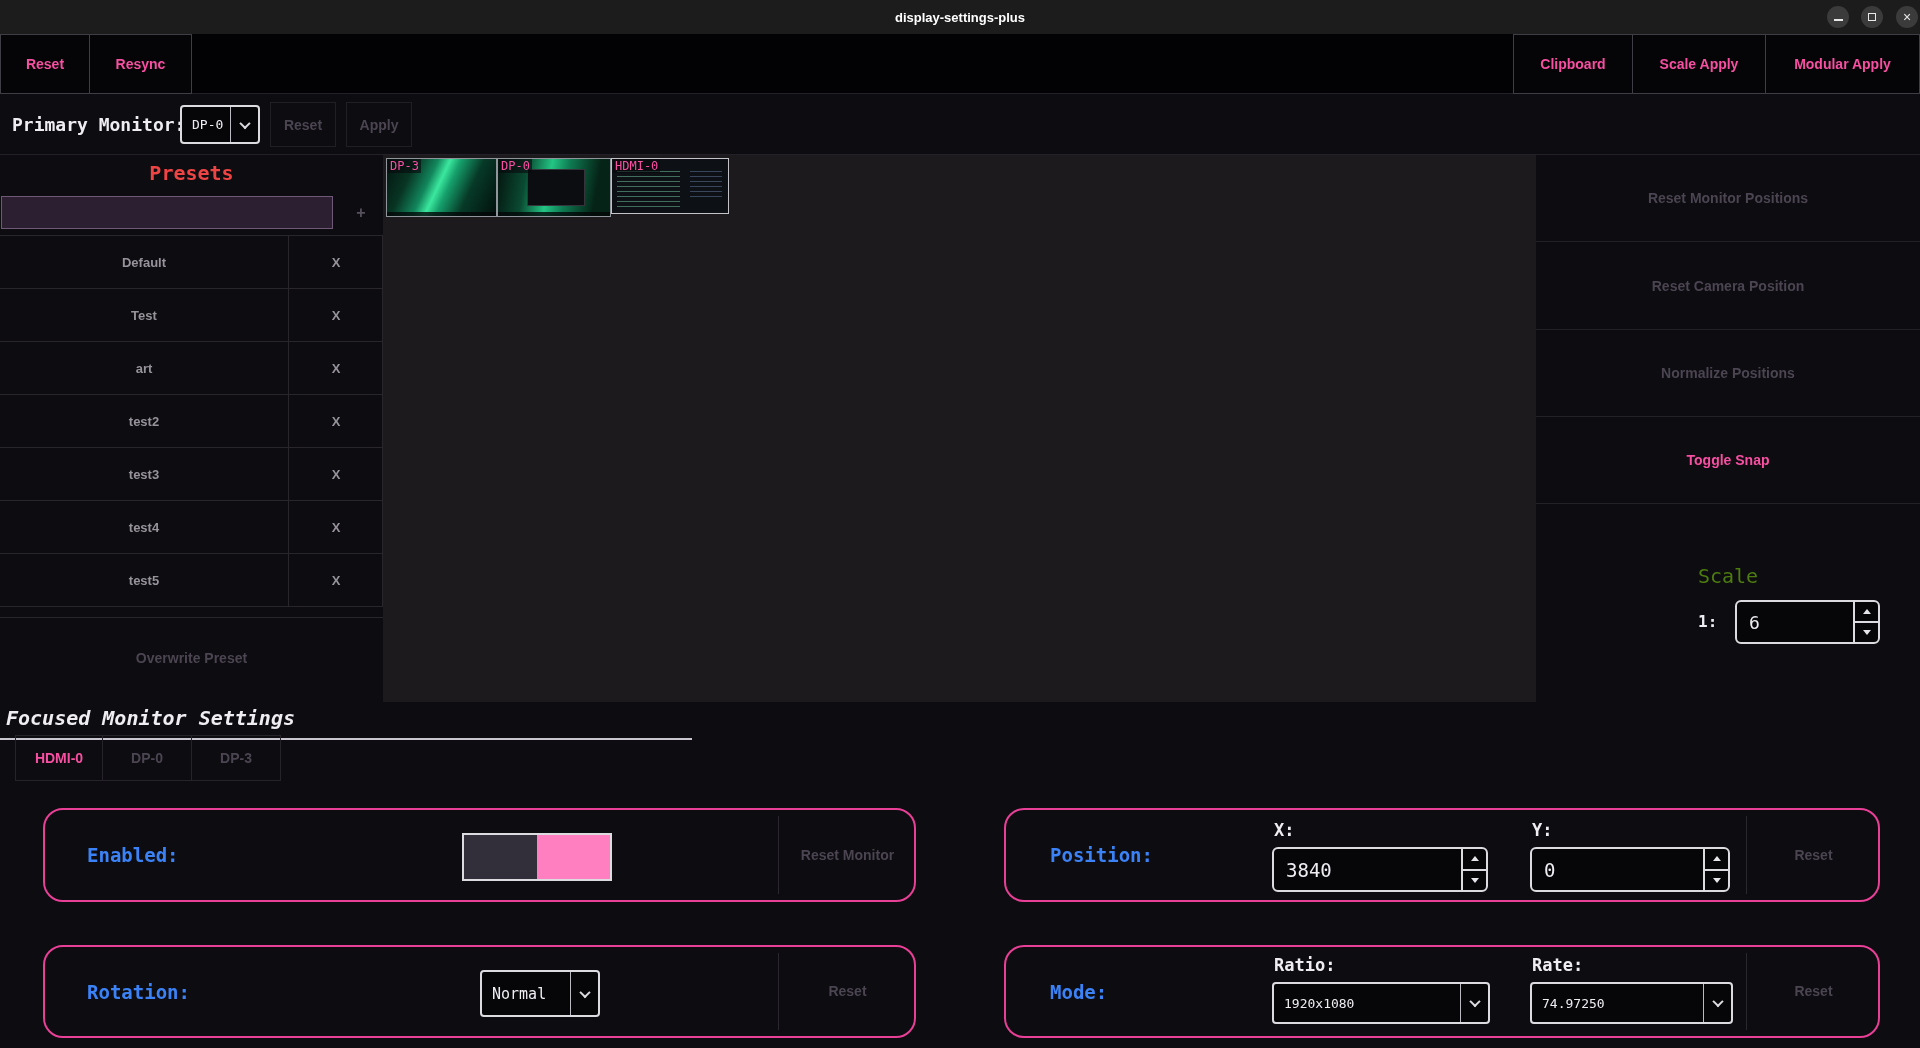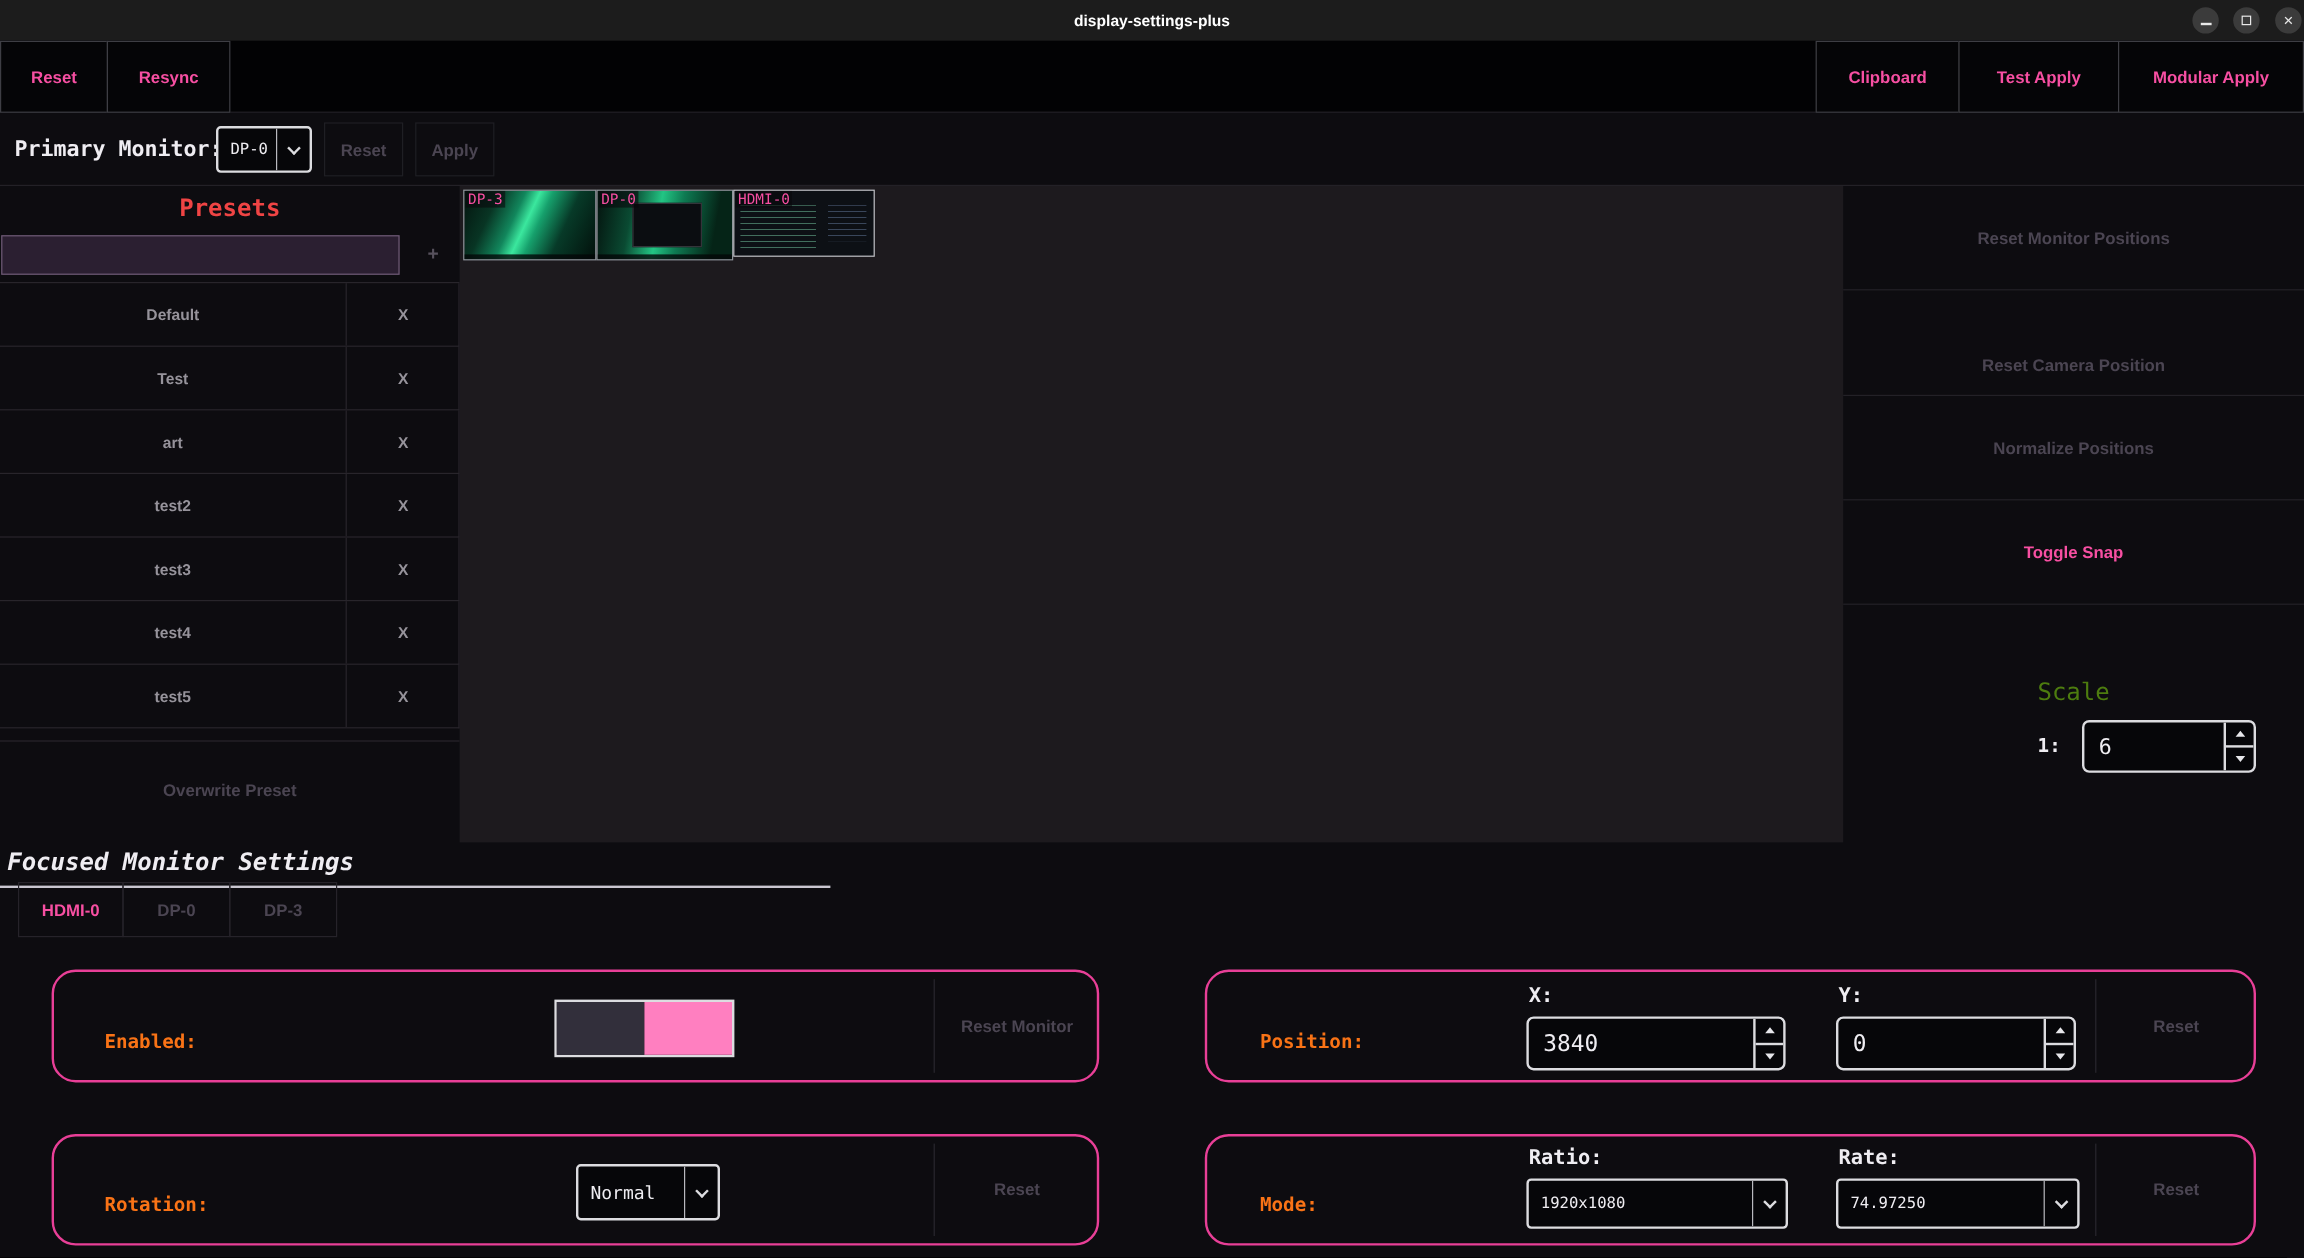--- a/index.html
+++ b/index.html
@@ -93,22 +93,22 @@
   .scale-label { position:absolute; left:1698px; top:612px; font-size:16px; font-weight:bold; color:#efedf2; }
 
   
   .focused-title { position:absolute; left:6px; top:706px; font-size:20px; font-weight:bold; color:#efedf2;font-style:italic; }
   .focused-underline { position:absolute; left:0; top:738px; width:692px; height:2px; background:#c9c6d0; }
   .tab { position:absolute; top:735px; height:46px; border:1px solid #26232a; display:flex; align-items:center;
          justify-content:center; font-weight:bold; font-size:14px; color:#4b4552; }
   .tab.active { color:#f74fa2; }
 
   .card { position:absolute; border:2px solid #e83f97; border-radius:20px; }
-  .card-label { position:absolute; top:12px; height:100%; display:flex; align-items:center; color:#f97316;
-                font-weight:bold; font-size:16px; }
+  .card-label { position:absolute; top:0; height:100%; display:flex; align-items:center; color:#3b82f6;
+                font-weight:bold; font-size:19px; }
   .card-sep { position:absolute; top:6px; bottom:6px; width:1px; background:#2a272e; }
   .card-reset { position:absolute; top:0; height:100%; display:flex; align-items:center; justify-content:center;
                 text-align:center; color:#4b4552; font-weight:bold; font-size:14px; line-height:1.35; }
   .fld-label { position:absolute; color:#efedf2; font-weight:bold; font-size:17px; }
 
   .toggle { position:absolute; display:flex; border:2px solid #dcdce0; }
   .toggle-off { flex:1; background:#322f3b; }
   .toggle-on { flex:1; background:#ff7fc0; }
 </style>
 </head>
@@ -126,21 +126,21 @@
     </div>
     <div class="winbtn" style="left:1896px;">
       <span class="close-glyph">×</span>
     </div>
   </div>
 
   <div class="toolbar">
     <div class="tbtn" style="left:0; width:90px;">Reset</div>
     <div class="tbtn" style="left:89px; width:103px;">Resync</div>
     <div class="tbtn" style="left:1513px; width:120px;">Clipboard</div>
-    <div class="tbtn" style="left:1632px; width:134px;">Test Apply</div>
+    <div class="tbtn" style="left:1632px; width:134px;">Scale Apply</div>
     <div class="tbtn" style="left:1765px; width:155px;">Modular Apply</div>
   </div>
 
   <div class="prow">
     <div class="prow-label mono">Primary Monitor:</div>
     <div class="dd abs" style="left:180px; top:11px; width:80px; height:39px;">
       <span class="dd-val mono" style="font-size:13px;">DP-0</span>
       <span class="dd-ctl">
           <span class="chev"></span>
         </span>
@@ -199,21 +199,21 @@
     </div>
     <div class="thumb editor" style="left:228px; width:118px; height:56px;">
       <span class="code-col-a"></span>
       <span class="code-col-b"></span>
       <span class="thumb-label mono">HDMI-0</span>
     </div>
   </div>
 
   <div class="rp-btn" style="top:155px; height:86px;">Reset Monitor Positions</div>
   <div class="rp-sep" style="top:241px;"></div>
-  <div class="rp-btn" style="top:260px; height:87px;">Reset Camera Position</div>
+  <div class="rp-btn" style="top:242px; height:87px;">Reset Camera Position</div>
   <div class="rp-sep" style="top:329px;"></div>
   <div class="rp-btn" style="top:330px; height:86px;">Normalize Positions</div>
   <div class="rp-sep" style="top:416px;"></div>
   <div class="rp-btn active" style="top:417px; height:86px;">Toggle Snap</div>
   <div class="rp-sep" style="top:503px;"></div>
 
   <div class="scale-title mono">Scale</div>
   <div class="scale-label mono">1:</div>
   <div class="spin abs" style="left:1735px; top:600px; width:145px; height:44px;">
     <span class="spin-val mono" style="font-size:18px;">6</span>

